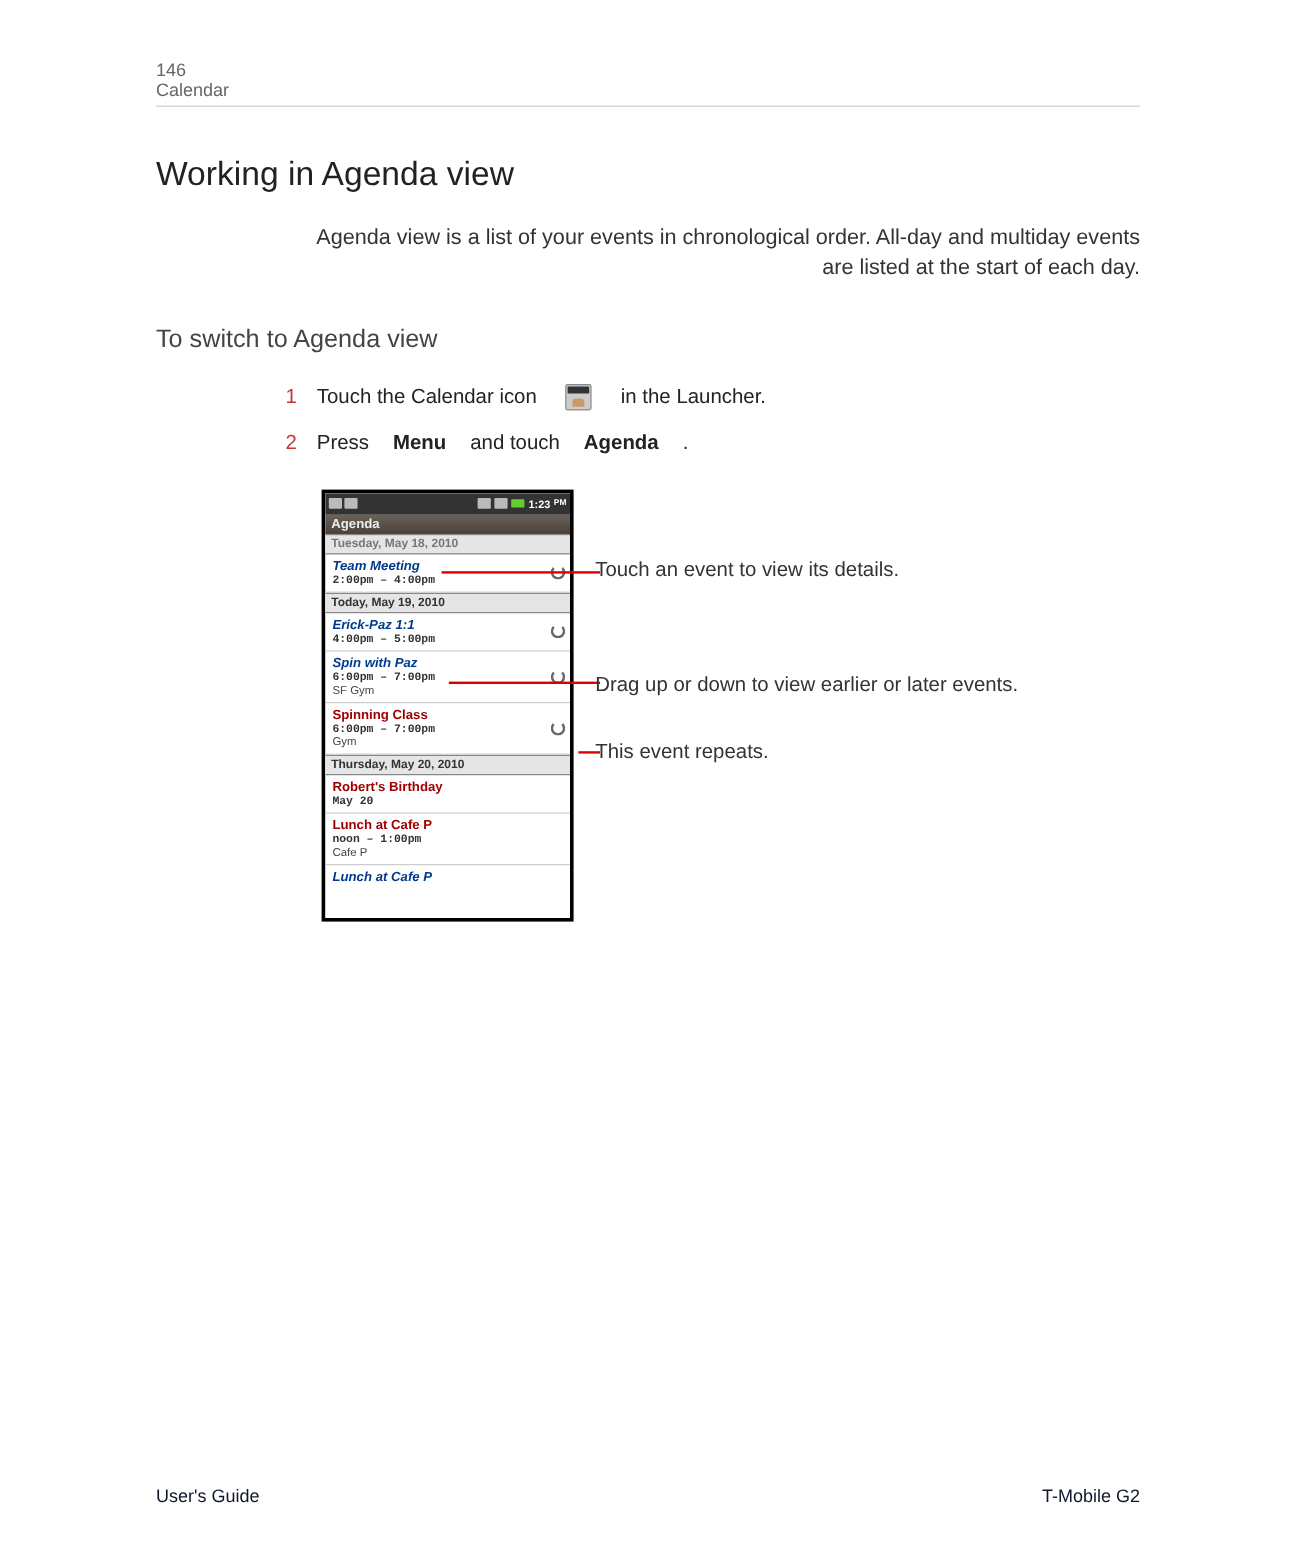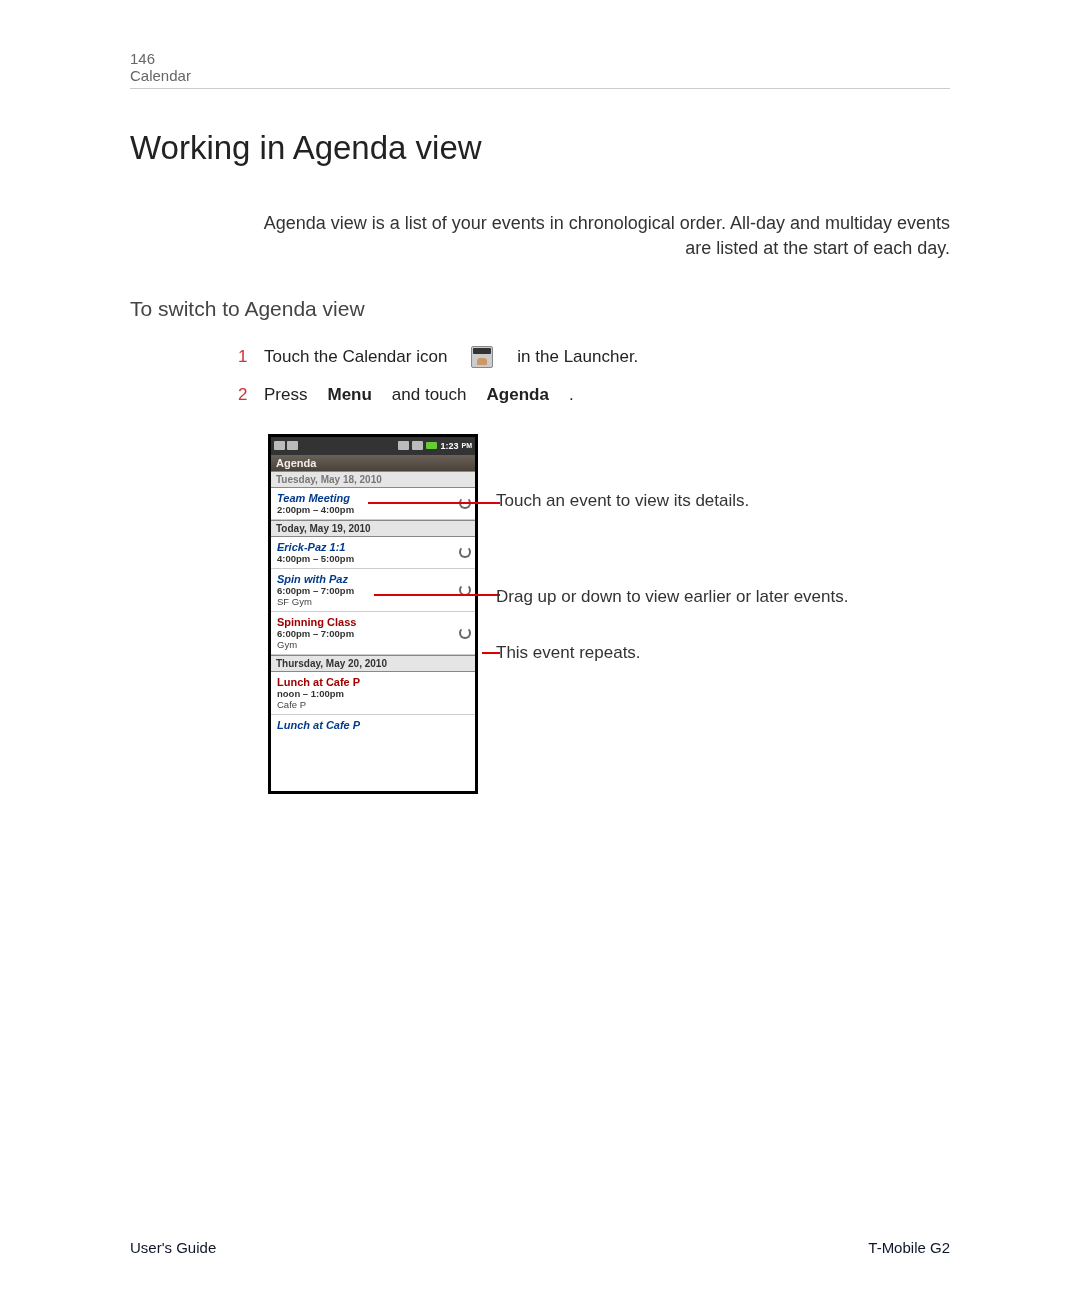--- a/index.html
+++ b/index.html
@@ -22,24 +22,24 @@
     display: flex;
     justify-content: space-between;
     font-size: 15px;
     color: #666;
     border-bottom: 1px solid #ccc;
     padding-bottom: 4px;
     margin-bottom: 40px;
     flex-direction: column;
   }
   .main-title {
-    font-size: 33px;
+    font-size: 28px;
     font-weight: 400;
     color: #222;
-    margin-bottom: 44px;
+    margin-bottom: 24px;
   }
   .intro {
     font-size: 18px;
     color: #333;
     line-height: 1.4;
     margin-left: 108px;
     margin-bottom: 36px;
     text-align: right;
   }
   .subheading {
@@ -141,21 +141,21 @@
   }
   .dayheader.faded { color: #777; }
   .event {
     padding: 4px 22px 4px 6px;
     border-bottom: 1px solid #ccc;
     position: relative;
   }
   .ev-title { font-size: 11px; font-weight: 700; }
   .ev-title.red { color: #a00000; }
   .ev-title.blue { color: #003a8c; font-style: italic; }
-  .ev-sub { font-size: 9.5px; font-weight: 700; color: #333; }
+  .ev-sub { font-size: 9.5px; font-weight: 700; color: #333; font-family: Liberation Mono, monospace; }
   .ev-loc { font-size: 9.5px; color: #444; }
   .repeat-ic {
     position: absolute;
     right: 4px;
     top: 50%;
     transform: translateY(-50%);
     width: 12px; height: 12px;
     border: 2px solid #666;
     border-radius: 50%;
     border-top-color: transparent;
@@ -274,20 +274,24 @@
 
       <div class="event">
         <div class="ev-title red">Spinning Class</div>
         <div class="ev-sub">6:00pm – 7:00pm</div>
         <div class="ev-loc">Gym</div>
         <span class="repeat-ic"></span>
       </div>
 
       <div class="dayheader">Thursday, May 20, 2010</div>
 
+      <div class="event">
+        <div class="ev-title red">Robert's Birthday</div>
+        <div class="ev-sub">May 20</div>
+      </div>
 
       <div class="event">
         <div class="ev-title red">Lunch at Cafe P</div>
         <div class="ev-sub">noon – 1:00pm</div>
         <div class="ev-loc">Cafe P</div>
       </div>
 
       <div class="event" style="border-bottom:none">
         <div class="ev-title blue">Lunch at Cafe P</div>
       </div>

